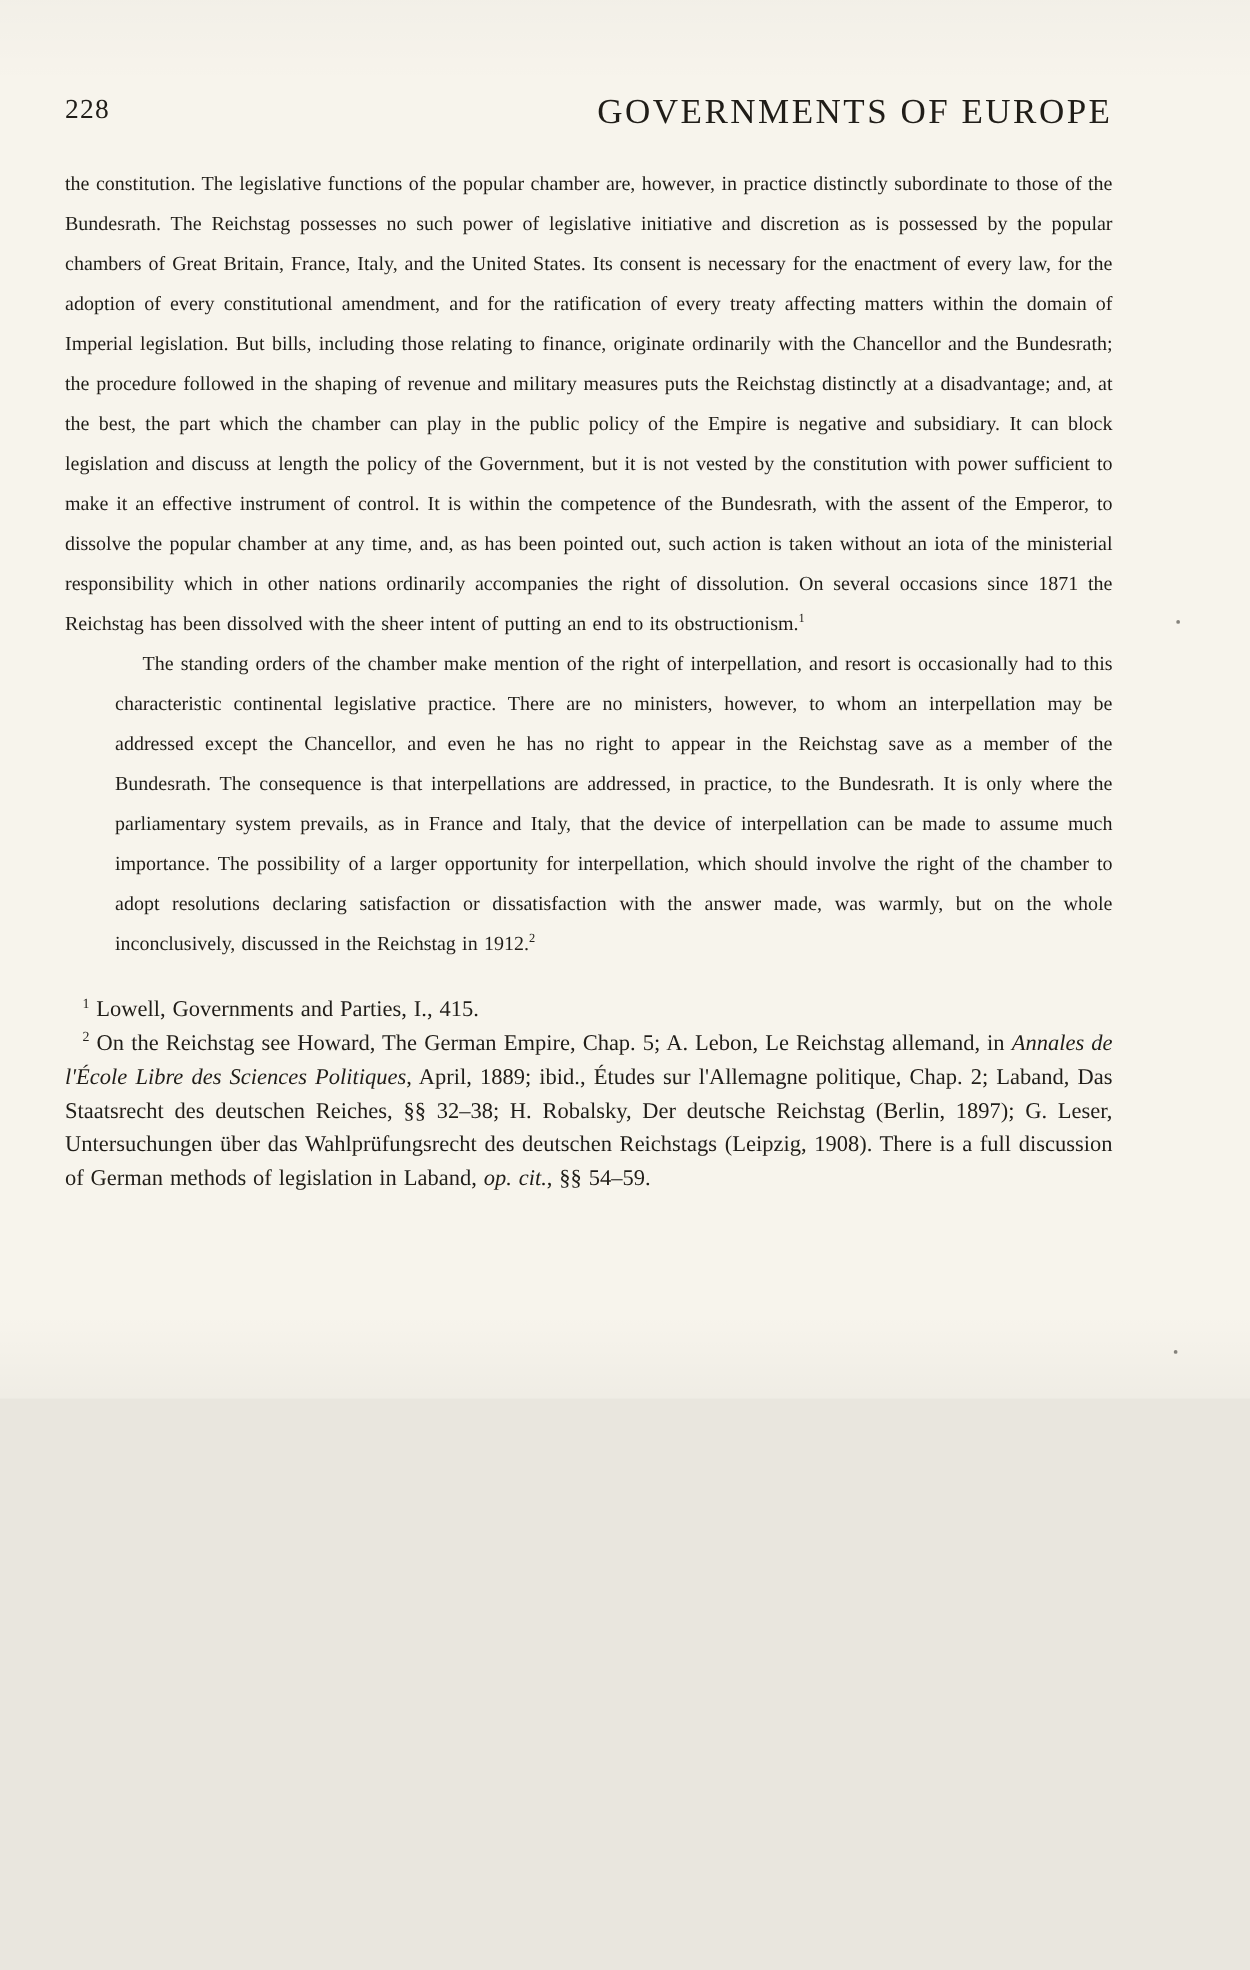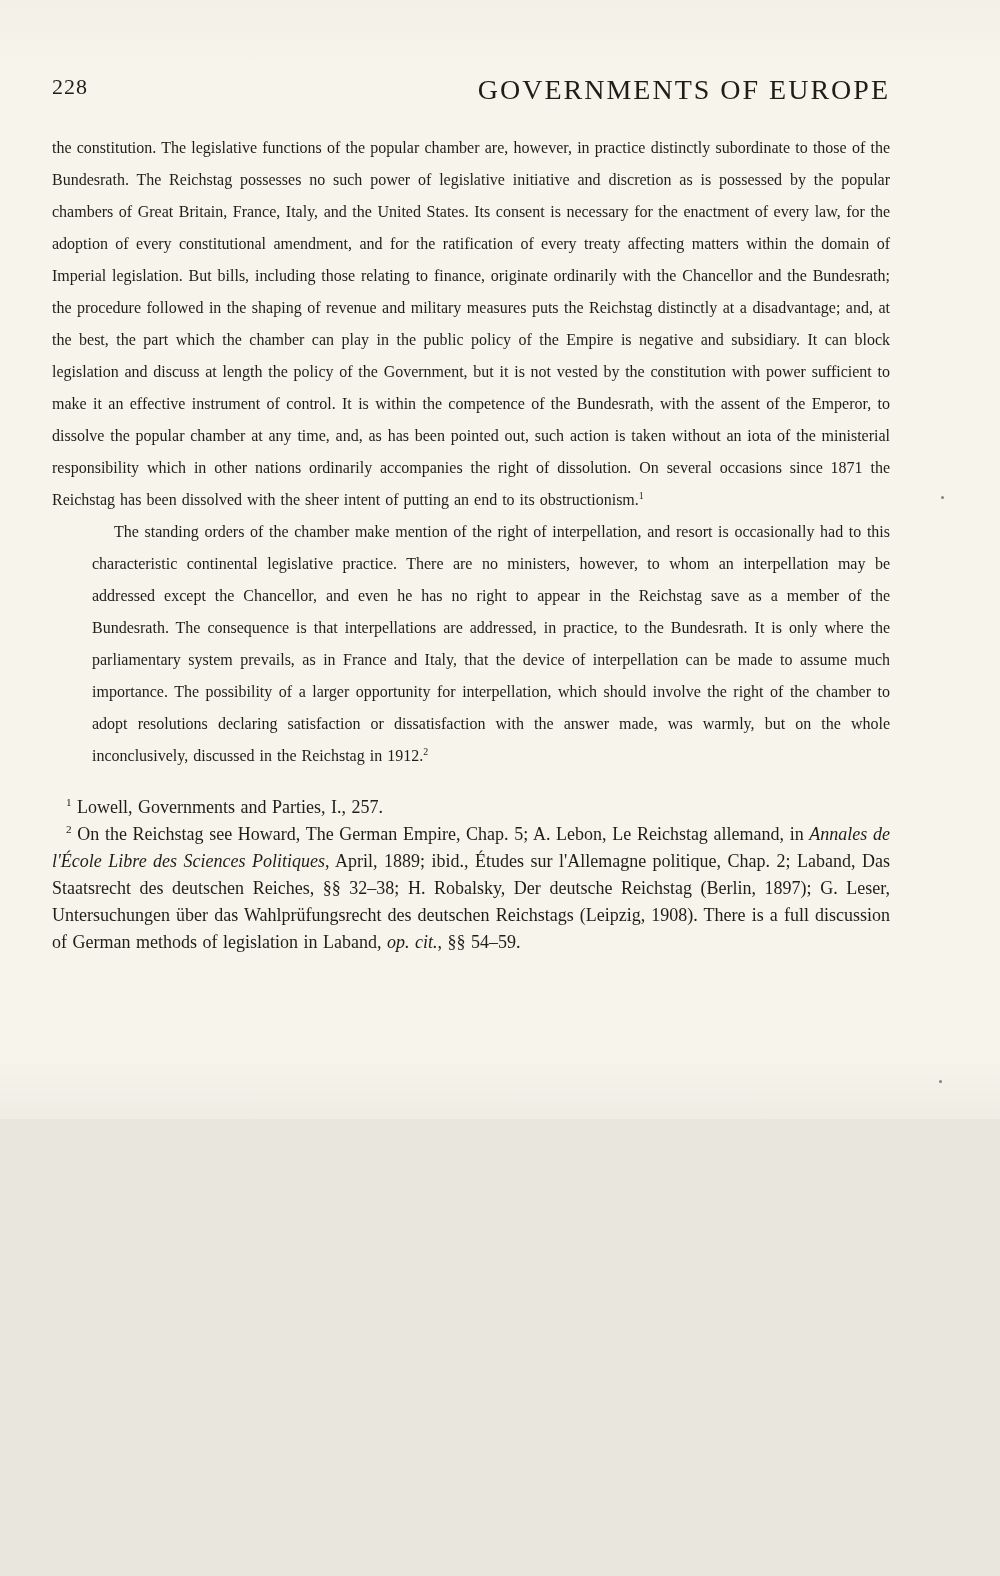--- a/index.html
+++ b/index.html
@@ -92,20 +92,20 @@
     <span class="page-number">228</span>
     <span class="running-title">GOVERNMENTS OF EUROPE</span>
   </header>
 
   <main class="page-body">
     <p class="para"><span>the constitution. The legislative functions of the popular chamber are, however, in practice distinctly subordinate to those of the Bundesrath. The Reichstag possesses no such power of legislative initiative and discretion as is possessed by the popular chambers of Great Britain, France, Italy, and the United States. Its consent is necessary for the enactment of every law, for the adoption of every constitutional amendment, and for the ratification of every treaty affecting matters within the domain of Imperial legislation. But bills, including those relating to finance, originate ordinarily with the Chancellor and the Bundesrath; the procedure followed in the shaping of revenue and military measures puts the Reichstag distinctly at a disadvantage; and, at the best, the part which the chamber can play in the public policy of the Empire is negative and subsidiary. It can block legislation and discuss at length the policy of the Government, but it is not vested by the constitution with power sufficient to make it an effective instrument of control. It is within the competence of the Bundesrath, with the assent of the Emperor, to dissolve the popular chamber at any time, and, as has been pointed out, such action is taken without an iota of the ministerial responsibility which in other nations ordinarily accompanies the right of dissolution. On several occasions since 1871 the Reichstag has been dissolved with the sheer intent of putting an end to its obstructionism.</span><sup>1</sup></p>
     <p class="para indent"><span>The standing orders of the chamber make mention of the right of interpellation, and resort is occasionally had to this characteristic continental legislative practice. There are no ministers, however, to whom an interpellation may be addressed except the Chancellor, and even he has no right to appear in the Reichstag save as a member of the Bundesrath. The consequence is that interpellations are addressed, in practice, to the Bundesrath. It is only where the parliamentary system prevails, as in France and Italy, that the device of interpellation can be made to assume much importance. The possibility of a larger opportunity for interpellation, which should involve the right of the chamber to adopt resolutions declaring satisfaction or dissatisfaction with the answer made, was warmly, but on the whole inconclusively, discussed in the Reichstag in 1912.</span><sup>2</sup></p>
   </main>
 
   <footer class="footnotes">
-    <p class="footnote"><sup>1</sup><span> Lowell, Governments and Parties, I., 257.</span></p>
+    <p class="footnote"><sup>1</sup><span> Lowell, Governments and Parties, I., 415.</span></p>
     <p class="footnote"><sup>2</sup><span> On the Reichstag see Howard, The German Empire, Chap. 5; A. Lebon, Le Reichstag allemand, in </span><span class="it">Annales de l'École Libre des Sciences Politiques</span><span>, April, 1889; ibid., Études sur l'Allemagne politique, Chap. 2; Laband, Das Staatsrecht des deutschen Reiches, §§ 32–38; H. Robalsky, Der deutsche Reichstag (Berlin, 1897); G. Leser, Untersuchungen über das Wahlprüfungsrecht des deutschen Reichstags (Leipzig, 1908). There is a full discussion of German methods of legislation in Laband, </span><span class="it">op. cit.</span><span>, §§ 54–59.</span></p>
   </footer>
 
   <div class="speck speck-1"></div>
   <div class="speck speck-2"></div>
 
 </div>
 
 </body></html>

